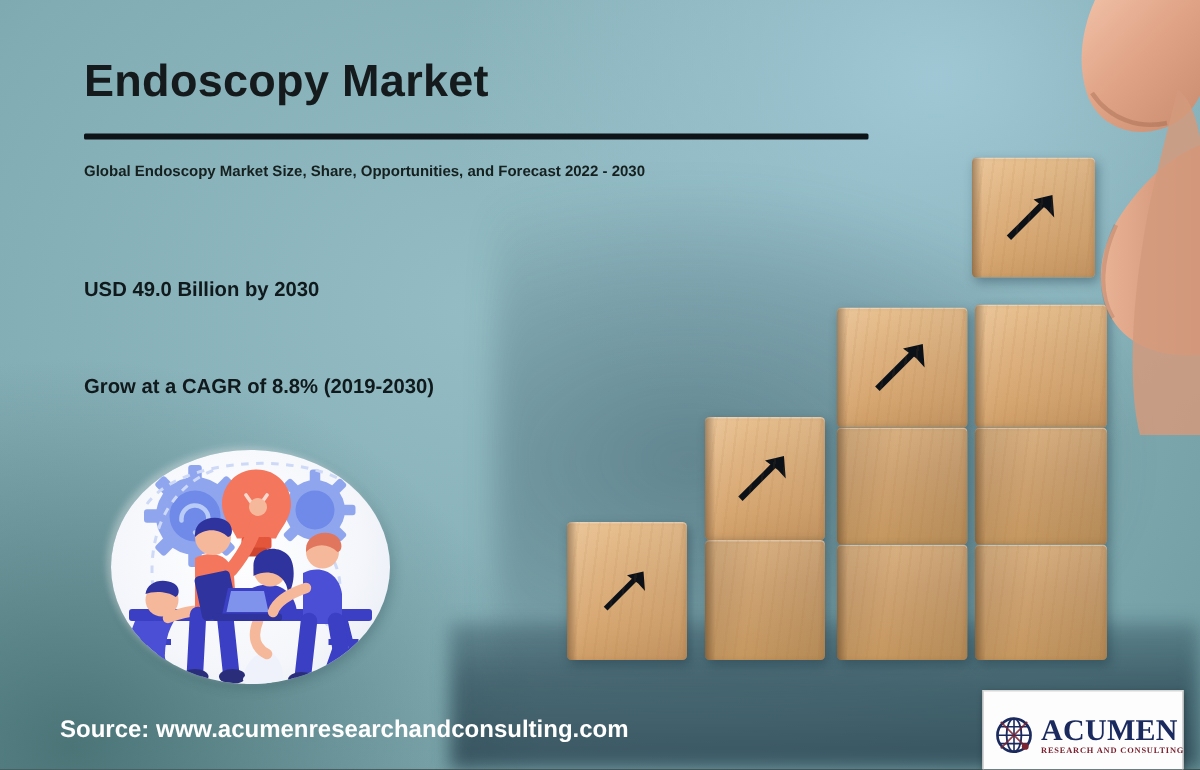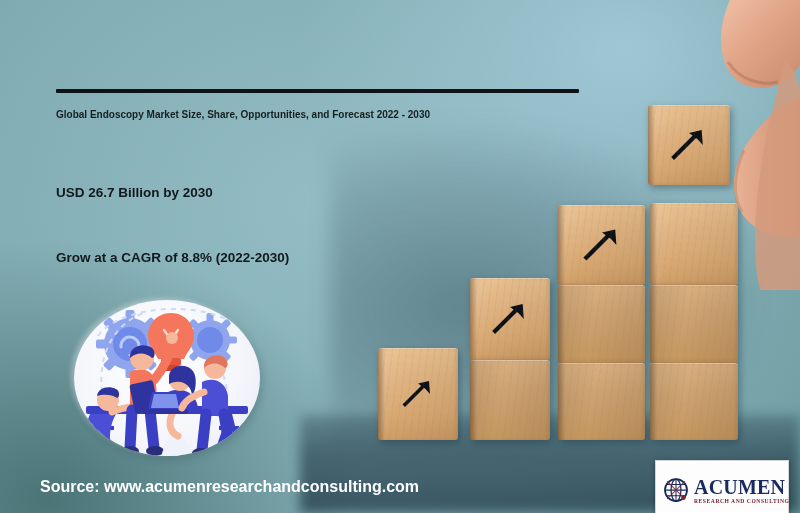--- a/index.html
+++ b/index.html
@@ -267,26 +267,27 @@
     <path d="M40 0 C30 22 28 46 36 66 C44 84 64 92 84 86 C104 80 115 62 115 40 L115 0 Z" fill="url(#skin)"></path>
 
     <path d="M115 95 C96 100 74 118 58 142 C44 163 40 186 48 206 C58 230 84 240 115 236 Z" fill="url(#skin2)"></path>
 
     <path d="M95 60 C112 70 115 120 115 170 L115 290 L70 290 C60 252 66 180 80 120 Z" fill="#d49a7d" opacity="0.85"></path>
 
     <path d="M38 62 C50 80 70 86 88 82" fill="none" stroke="rgba(150,95,70,0.35)" stroke-width="3"></path>
     <path d="M54 150 C44 172 42 196 52 212" fill="none" stroke="rgba(150,95,70,0.28)" stroke-width="3"></path>
   </svg>
 
+  <div class="title">Endoscopy Market</div>
   <div class="rule"></div>
   <div class="subtitle">Global Endoscopy Market Size, Share, Opportunities, and Forecast 2022 - 2030</div>
   <div class="stat-block">
-    <div>USD 26.7 Billion by 2030</div>
-  </div>
-  <div class="cagr">Grow at a CAGR of 8.8% (2022-2030)</div>
+    <div>USD 49.0 Billion by 2030</div>
+  </div>
+  <div class="cagr">Grow at a CAGR of 8.8% (2019-2030)</div>
   <div class="source">Source: www.acumenresearchandconsulting.com</div>
 
   <div class="illus">
     <div class="illus-circle"></div>
     <svg width="198" height="162" viewBox="0 0 198 162">
       <defs>
         <clipPath id="circClip">
             <ellipse cx="99" cy="82" rx="93" ry="78"></ellipse>
           </clipPath>
       </defs>

